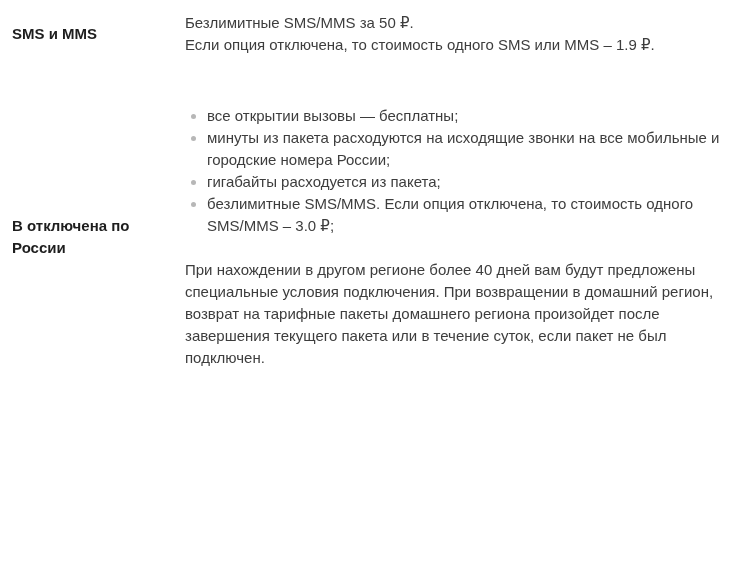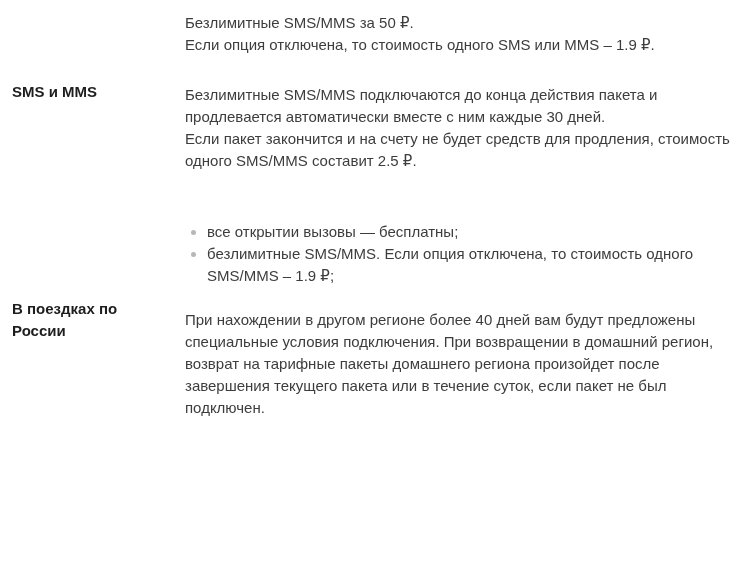--- a/index.html
+++ b/index.html
@@ -73,35 +73,41 @@
 </head>
 <body>
 
 <div class="page">
 
   <section class="section-row">
     <h3 class="section-label">SMS и MMS</h3>
     <div class="section-content">
       <p class="para">Безлимитные SMS/MMS за 50 ₽.
 Если опция отключена, то стоимость одного SMS или MMS – 1.9 ₽.</p>
-      <p class="para spaced">Безлимитные SMS/MMS подключаются до конца действия пакета и продлевается автоматически вместе с ним каждые 30 дней.
-Если пакет закончится и на счету не будет средств для продления, стоимость одного SMS/MMS составит 2.5 ₽.</p>
     </div>
   </section>
 
   <section class="section-row travel">
-    <h3 class="section-label">В поездках по России</h3>
+    <h3 class="section-label">В отключена по России</h3>
     <div class="section-content">
       <ul class="bullets">
         <li>
           <span class="dot"></span>
           <span class="li-text">все открытии вызовы — бесплатны;</span>
         </li>
         <li>
           <span class="dot"></span>
-          <span class="li-text">безлимитные SMS/MMS. Если опция отключена, то стоимость одного SMS/MMS – 1.9 ₽;</span>
+          <span class="li-text">минуты из пакета расходуются на исходящие звонки на все мобильные и городские номера России;</span>
+        </li>
+        <li>
+          <span class="dot"></span>
+          <span class="li-text">гигабайты расходуется из пакета;</span>
+        </li>
+        <li>
+          <span class="dot"></span>
+          <span class="li-text">безлимитные SMS/MMS. Если опция отключена, то стоимость одного SMS/MMS – 3.0 ₽;</span>
         </li>
       </ul>
       <p class="para spaced-sm">При нахождении в другом регионе более 40 дней вам будут предложены специальные условия подключения. При возвращении в домашний регион, возврат на тарифные пакеты домашнего региона произойдет после завершения текущего пакета или в течение суток, если пакет не был подключен.</p>
     </div>
   </section>
 
 </div>
 
 </body></html>

